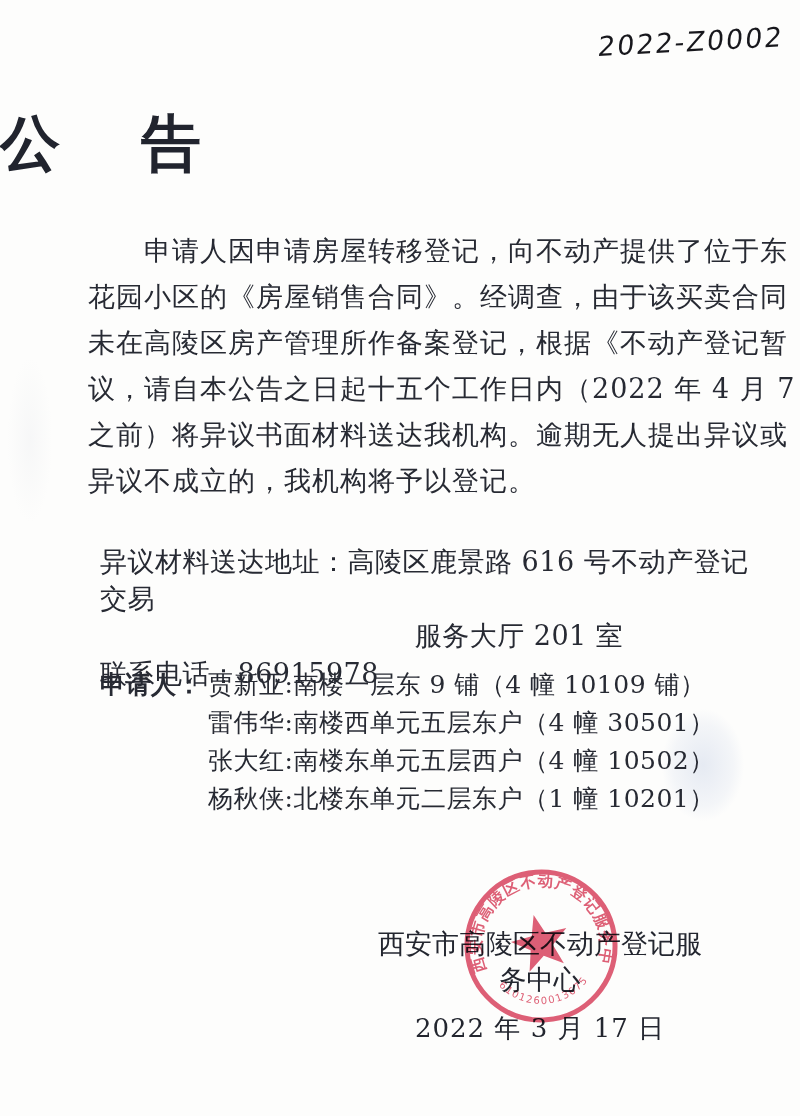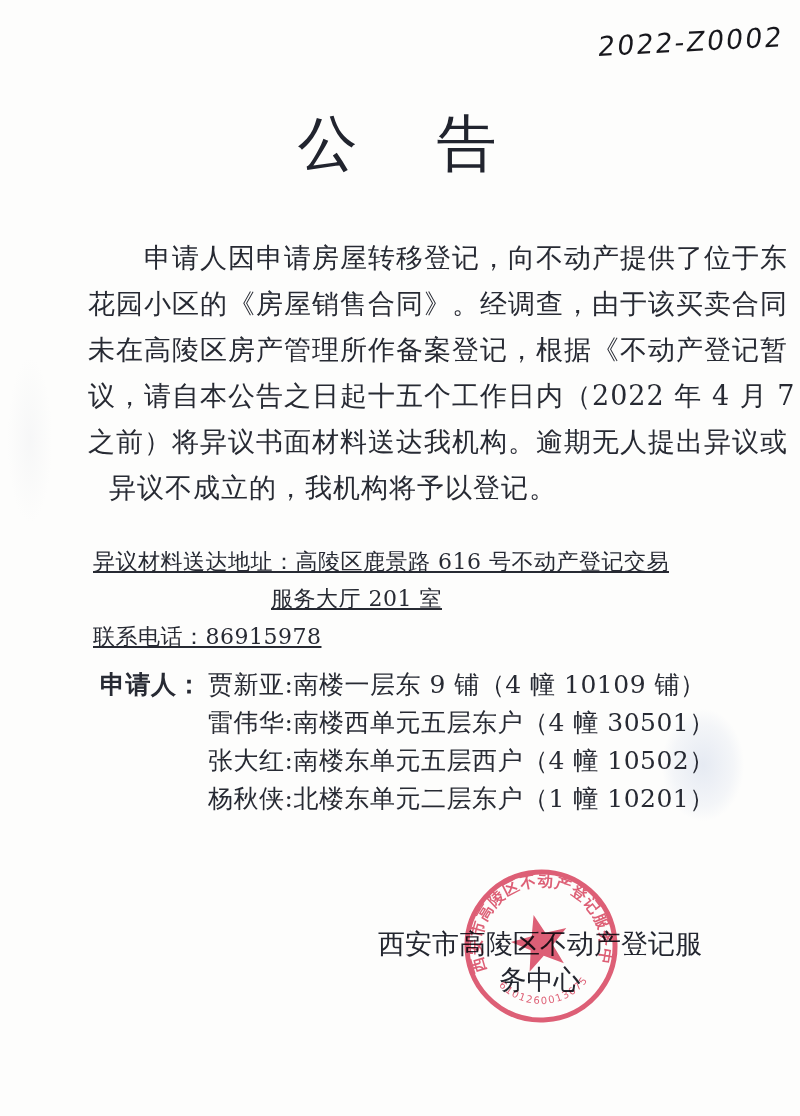--- a/index.html
+++ b/index.html
@@ -24,39 +24,38 @@
     pointer-events:none;
   }
   .handwritten{
     position:absolute;left:598px;top:26px;width:190px;
     font-family:"DejaVu Sans","Liberation Sans",sans-serif;
     font-size:27px;letter-spacing:2px;color:#17171c;
     transform:rotate(-3deg) skewX(-9deg);
   }
   .title{
     position:absolute;left:0;top:104px;width:100%;
-    text-align:center;
-    font-size:60px;font-weight:400;color:#21242e;
+    font-size:60px;font-weight:700;color:#21242e;
     word-spacing:48px;letter-spacing:6px;
   }
   .body-block{
-    position:absolute;left:88px;top:235px;width:654px;
+    position:absolute;left:88px;top:228px;width:654px;
     font-size:27px;line-height:46px;letter-spacing:1px;
   }
   .body-line{
     text-align:justify;text-align-last:justify;
     white-space:nowrap;
   }
   .body-line.first{padding-left:56px;}
-  .body-line.last{text-align-last:left;margin-left:21px;}
+  .body-line.last{text-align-last:left;}
   .addr-block{
-    position:absolute;left:93px;top:543px;width:660px;
-    font-size:22px;line-height:37px;letter-spacing:0.5px;text-decoration:underline;
+    position:absolute;left:100px;top:543px;width:660px;
+    font-size:27px;line-height:37px;letter-spacing:0.5px;
   }
-  .addr-line2{padding-left:178px;}
+  .addr-line2{padding-left:178px;text-align:center;}
   .addr-phone{margin-top:1px;}
   .applicants{
     position:absolute;left:100px;top:666px;width:620px;
     font-size:25px;line-height:38px;letter-spacing:0.5px;
   }
   .app-grid{display:flex;}
   .app-label{font-weight:700;flex:0 0 108px;}
   .app-rows{flex:1;}
   .app-row{white-space:nowrap;}
   .app-name{font-weight:400;}
@@ -119,20 +118,21 @@
         </div>
         <div class="app-row">
           <span class="app-name">杨秋侠:</span><span class="app-unit">北楼东单元二层东户（1 幢 10201）</span>
         </div>
       </div>
     </div>
   </div>
 
   <div class="sign-block">
     <div class="sign-org">西安市高陵区不动产登记服务中心</div>
+    <div class="sign-date">2022 年 3 月 17 日</div>
   </div>
 
   <div class="seal">
     <svg width="160" height="160" viewBox="0 0 160 160">
       <defs>
         <path id="sealArcTop" d="M 23.6 100.5 A 60 60 0 1 1 136.4 100.5" fill="none"></path>
         <path id="sealArcBottom" d="M 32.5 113.3 A 58 58 0 0 0 127.5 113.3" fill="none"></path>
       </defs>
       <circle cx="80" cy="80" r="74" fill="none" stroke-width="5" stroke="#dc4f68"></circle>
       <polygon points="74.8,48.5 85.3,67.2 106.5,63.9 91.9,79.7 101.6,98.8 82.1,89.8 66.8,105.0 69.4,83.6 50.3,73.8 71.4,69.7" fill="#dc4f68"></polygon>

